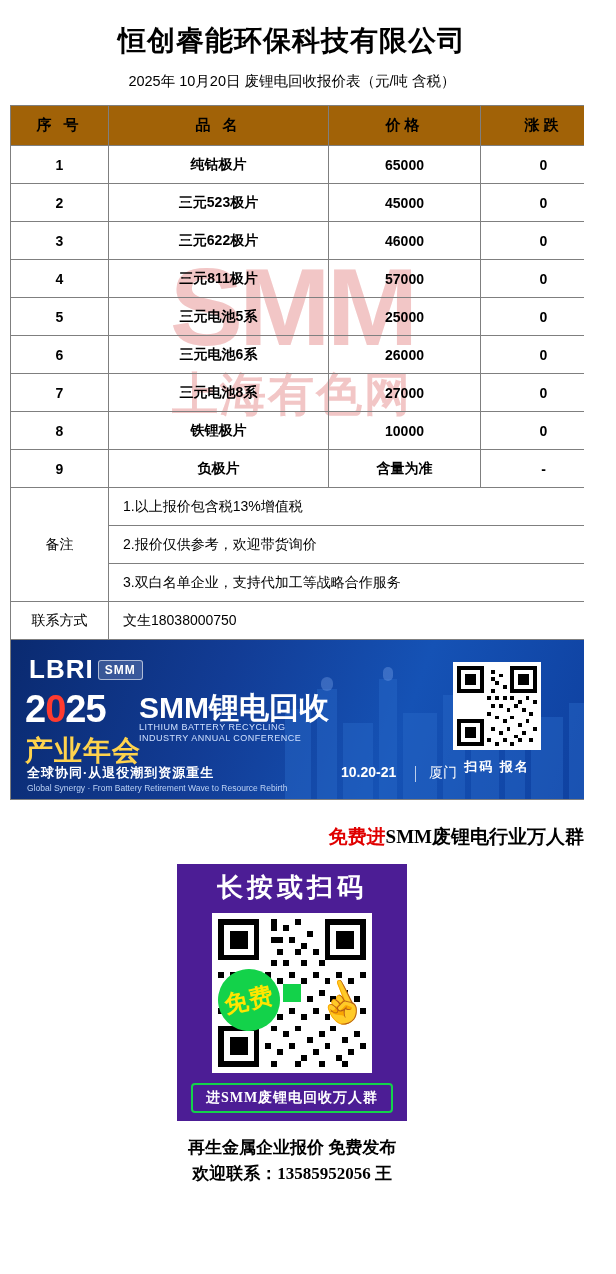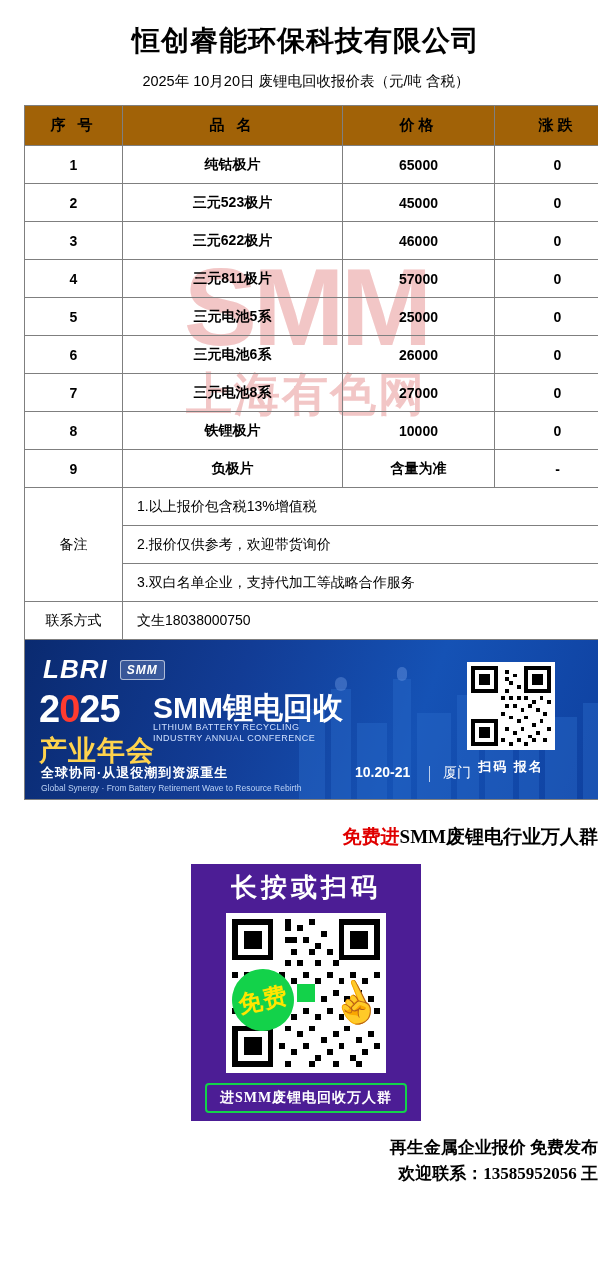--- a/index.html
+++ b/index.html
@@ -7,21 +7,20 @@
     margin: 0; padding: 0;
     background: #ffffff;
     font-family: "Liberation Sans", sans-serif;
   }
   .page {
     width: 584px;
     height: 1274px;
     position: relative;
     background: #ffffff;
     overflow: hidden;
-    margin-left: 14px;
   }
   .company-title {
     text-align: center;
     font-family: "Liberation Serif", serif;
     font-weight: bold;
     font-size: 28px;
     letter-spacing: 1px;
     color: #000;
     padding-top: 22px;
     padding-bottom: 12px;
@@ -124,22 +123,21 @@
   .lbri {
     position: absolute;
     left: 18px; top: 14px;
     color: #fff;
     font-family: "Liberation Sans", sans-serif;
     font-weight: bold;
     font-size: 26px;
     letter-spacing: 1px;
     display: flex;
     align-items: center;
-    gap: 12px;
-    font-style: italic;
+    gap: 4px;
   }
   .lbri .smmtag {
     font-size: 12px;
     background: rgba(255,255,255,.18);
     border: 1px solid rgba(255,255,255,.6);
     border-radius: 3px;
     padding: 2px 6px;
     letter-spacing: 1px;
   }
   .b-year {
@@ -293,21 +291,21 @@
     border-radius: 4px;
     text-align: center;
     color: #fff;
     font-family: "Liberation Serif", serif;
     font-weight: bold;
     font-size: 14px;
     padding: 4px 0;
     letter-spacing: 1px;
   }
   .footer {
-    text-align: right;
+    text-align: center;
     font-family: "Liberation Serif", serif;
     font-weight: bold;
     font-size: 17px;
     color: #000;
     margin-top: 14px;
     line-height: 1.5;
   }
 </style>
 </head>
 <body>

